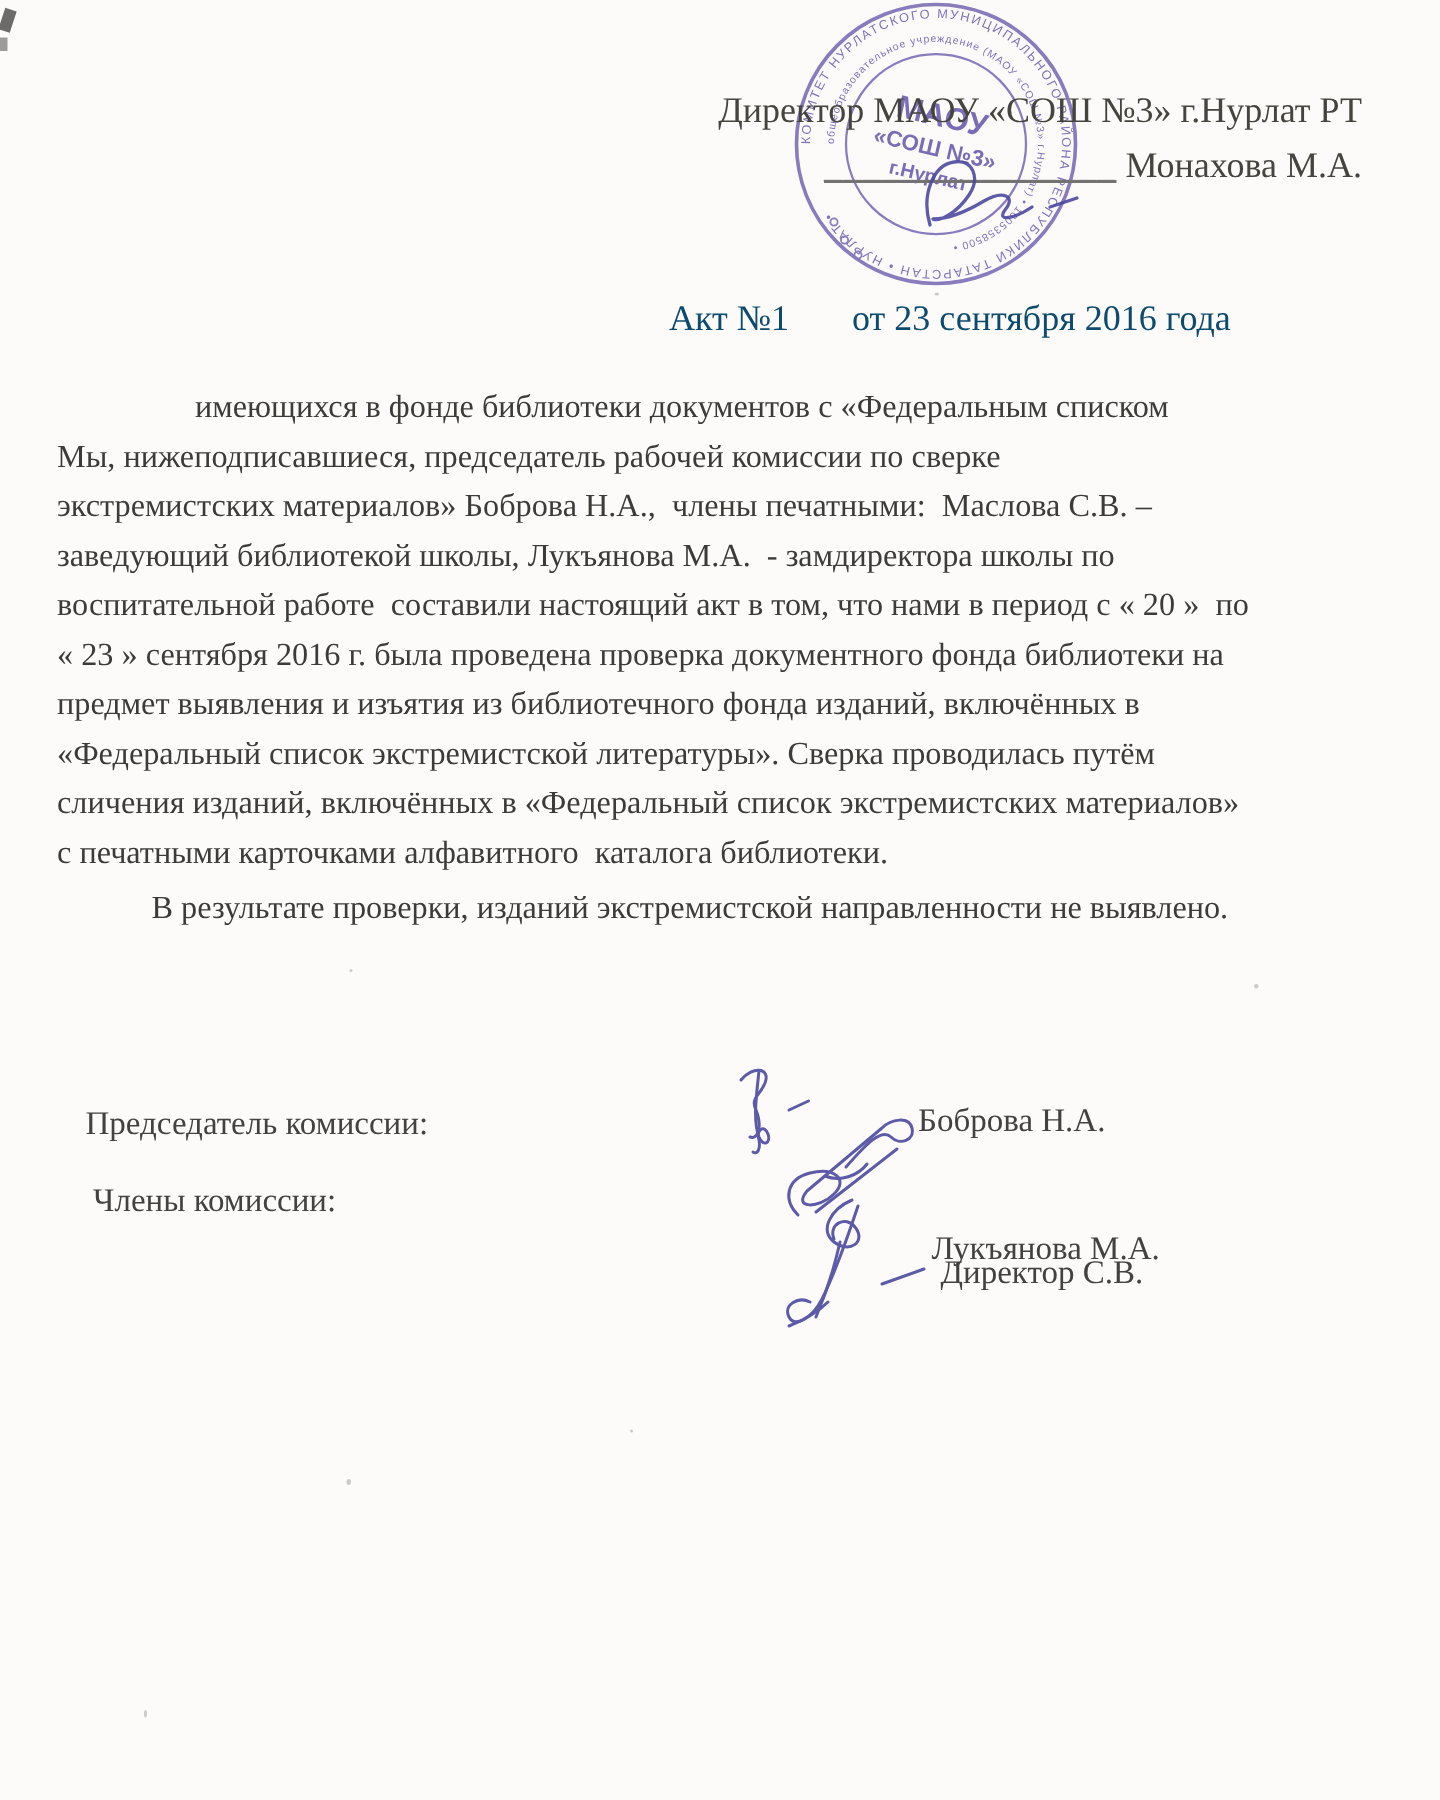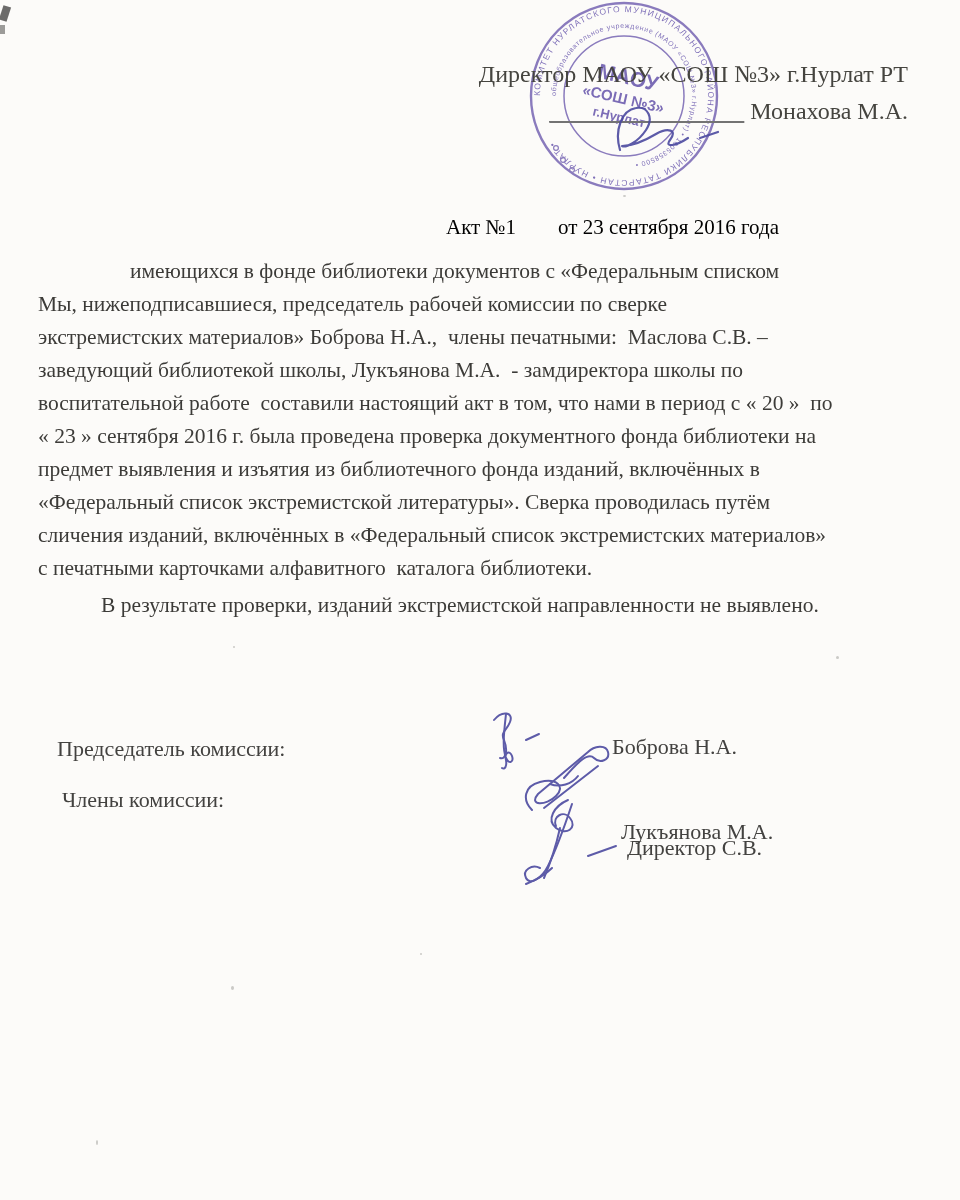--- a/index.html
+++ b/index.html
@@ -11,21 +11,21 @@
     color:#3e3d3a;
   }
   .txt{position:absolute;white-space:pre;}
   
   .approval{position:absolute;top:56px;right:52px;text-align:right;z-index:2;
     font-size:24px;line-height:37px;color:#45443f;}
   .approval .sig-line{letter-spacing:1px;color:#737373;text-decoration:underline;}
   
   .stamp{position:absolute;left:514px;top:-4px;z-index:1;opacity:.88;}
   
-  .title{top:215px;left:446px;font-size:21px;color:#000000;}
+  .title{top:200px;left:446px;font-size:24px;color:#0c4a6e;}
   .title .gap{display:inline-block;width:42px;}
   
   .body-block{position:absolute;left:38px;top:259px;width:900px;z-index:2;}
   .body-line{white-space:pre;height:33px;font-size:21.5px;color:#3c3b38;}
   .body-line:first-child{padding-left:92px;}
   .conclusion{top:593px;left:61px;font-size:21.5px;color:#3c3b38;margin-left:40px;}
   
   .sign-label,.sign-name{font-size:22px;color:#434240;}
   .ink{position:absolute;z-index:3;}
   .speck{position:absolute;background:#8f8d89;border-radius:50%;opacity:.45;}

